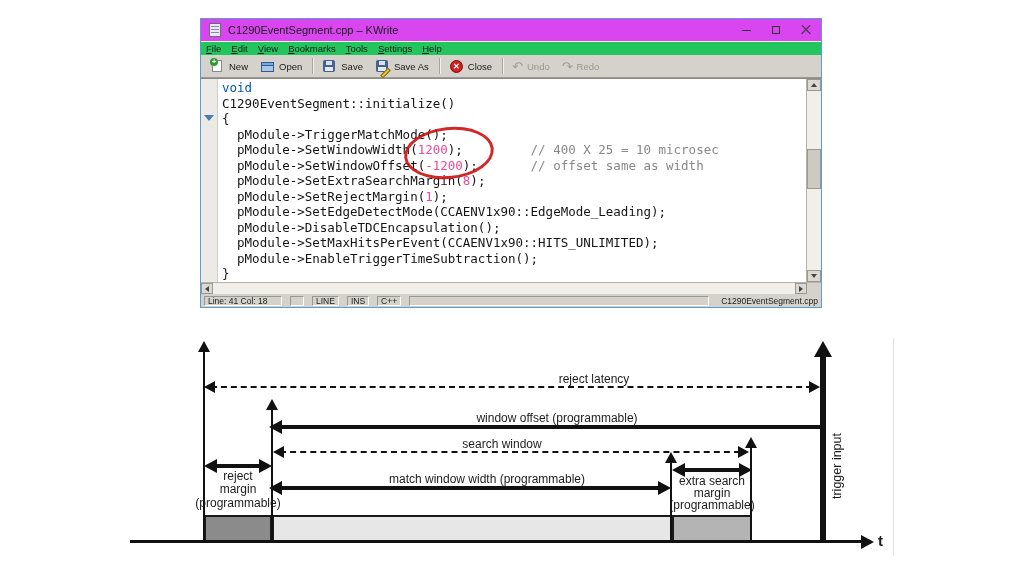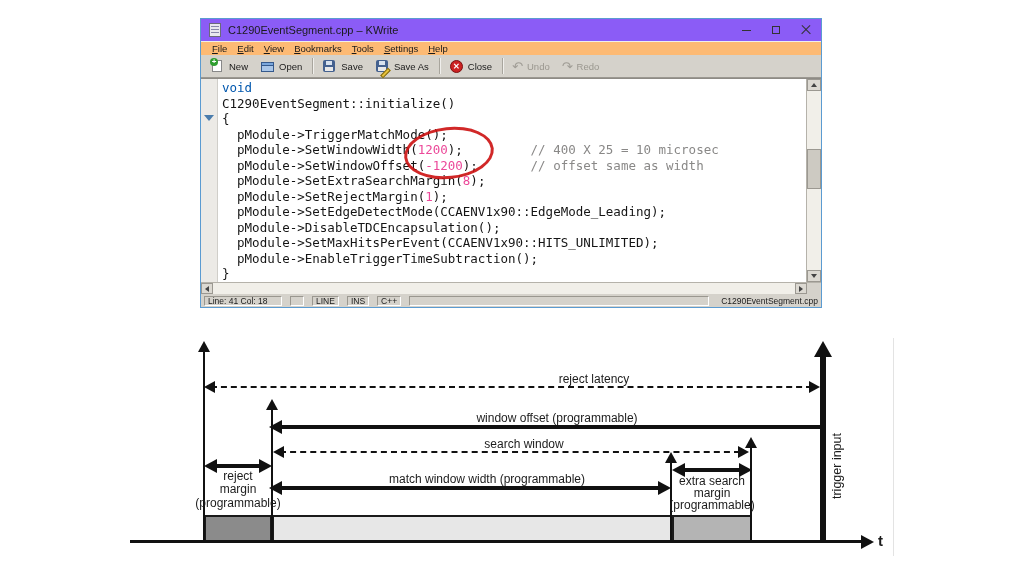--- a/index.html
+++ b/index.html
@@ -3,36 +3,36 @@
 <meta charset="utf-8">
 <style>
   html,body{margin:0;padding:0;background:#fff;}
   .canvas{position:relative;width:1024px;height:576px;background:#ffffff;overflow:hidden;
           font-family:"Liberation Sans",sans-serif;}
 
   
   .kwrite{position:absolute;left:200px;top:18px;width:622px;height:290px;
           border:1px solid #5b9bd1;background:#fff;box-sizing:border-box;
           display:flex;flex-direction:column;font-family:"Liberation Sans",sans-serif;}
-  .titlebar{height:22px;background:#8b5cf6;display:flex;align-items:center;flex:0 0 auto;justify-content:center;}
+  .titlebar{height:22px;background:#d946ef;display:flex;align-items:center;flex:0 0 auto;justify-content:center;}
   .title-icon{width:12px;height:14px;margin:0 7px 0 8px;position:relative;background:#e8e8ee;
               border:1px solid #6a6a7a;box-sizing:border-box;}
   .title-icon::before{content:"";position:absolute;left:1px;right:1px;top:2px;height:1px;background:#8888aa;box-shadow:0 3px 0 #8888aa,0 6px 0 #8888aa;}
   .title-text{font-size:11px;color:#1a1a1a;}
   .tb-spacer{flex:1;}
   .winbtn{width:30px;height:22px;display:flex;align-items:center;justify-content:center;flex:0 0 auto;}
   .glyph-min{width:9px;height:1px;background:#333;}
   .glyph-max{width:8px;height:8px;border:1px solid #333;box-sizing:border-box;}
   .glyph-close{position:relative;width:10px;height:10px;}
   .glyph-close::before,.glyph-close::after{content:"";position:absolute;left:-1px;top:4px;width:12px;height:1.4px;background:#333;}
   .glyph-close::before{transform:rotate(45deg);}
   .glyph-close::after{transform:rotate(-45deg);}
 
-  .menubar{height:13px;background:#fdba74;border-top:1px solid #efefec;display:flex;
-           align-items:center;padding-left:6px;flex:0 0 auto;}
+  .menubar{height:13px;background:#22c55e;border-top:1px solid #efefec;display:flex;
+           align-items:center;flex:0 0 auto;}
   .menu-item{font-size:9.5px;color:#1a1a1a;padding:0 5px;line-height:13px;}
   .menu-item::first-letter{text-decoration:underline;}
 
   .toolbar{height:22px;background:#d5d2cb;border-bottom:1px solid #9b9891;display:flex;
            align-items:center;padding-left:4px;flex:0 0 auto;}
   .tbtn{display:flex;align-items:center;gap:4px;font-size:9.5px;color:#1a1a1a;
         padding:1px 6px 1px 4px;border:1px solid transparent;}
   .tbtn.disabled{color:#9a978f;}
   .tsep{width:1px;height:16px;background:#a8a59d;border-right:1px solid #f0efec;margin:0 3px;}
   
@@ -248,21 +248,21 @@
     <div class="d ah ah-right" style="left:809px;top:381px;"></div>
     <div class="d dlabel" style="left:594px;top:372px;">reject latency</div>
 
     <div class="d solidline" style="left:278px;top:425px;width:543px;height:4px;"></div>
     <div class="d ah ah-left-b" style="left:269px;top:420px;"></div>
     <div class="d dlabel" style="left:557px;top:411px;">window offset (programmable)</div>
 
     <div class="d dashline" style="left:280px;top:451px;width:460px;"></div>
     <div class="d ah ah-left" style="left:273px;top:446px;"></div>
     <div class="d ah ah-right" style="left:738px;top:446px;"></div>
-    <div class="d dlabel" style="left:524px;top:437px;">search window</div>
+    <div class="d dlabel" style="left:502px;top:437px;">search window</div>
 
     <div class="d solidline" style="left:278px;top:486px;width:382px;height:4px;"></div>
     <div class="d ah ah-left-b" style="left:269px;top:481px;"></div>
     <div class="d ah ah-right-b" style="left:658px;top:481px;"></div>
     <div class="d dlabel" style="left:487px;top:472px;">match window width (programmable)</div>
 
     <div class="d solidline" style="left:214px;top:464px;width:48px;height:4px;"></div>
     <div class="d ah ah-left-b" style="left:204px;top:459px;"></div>
     <div class="d ah ah-right-b" style="left:259px;top:459px;"></div>
     <div class="d dlabel-sm" style="left:238px;top:470px;">reject</div>

